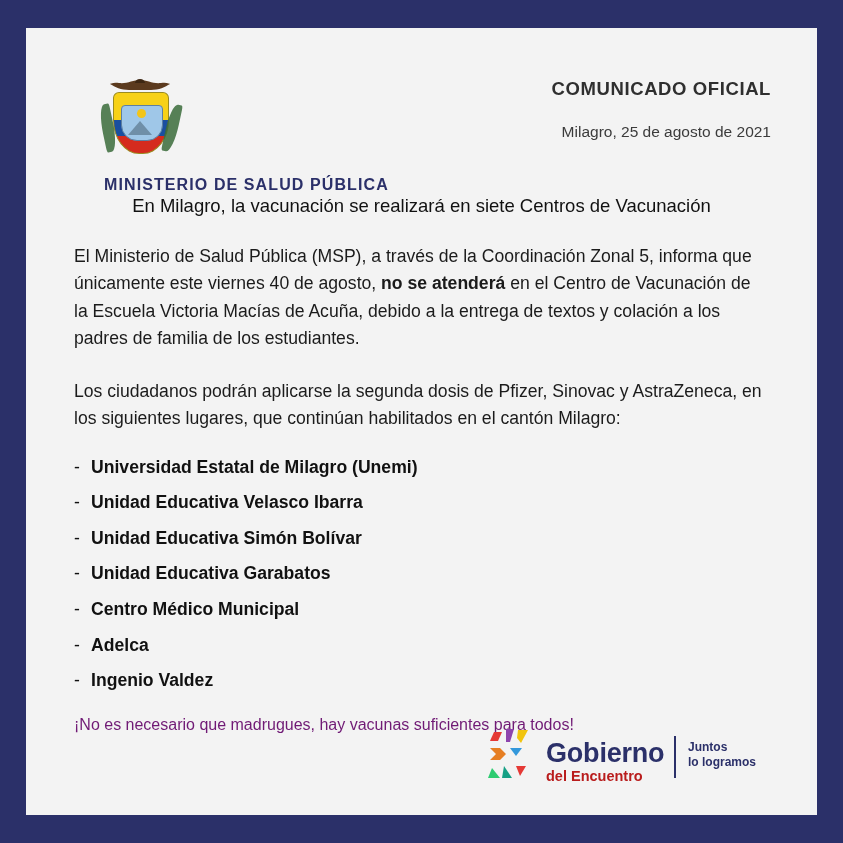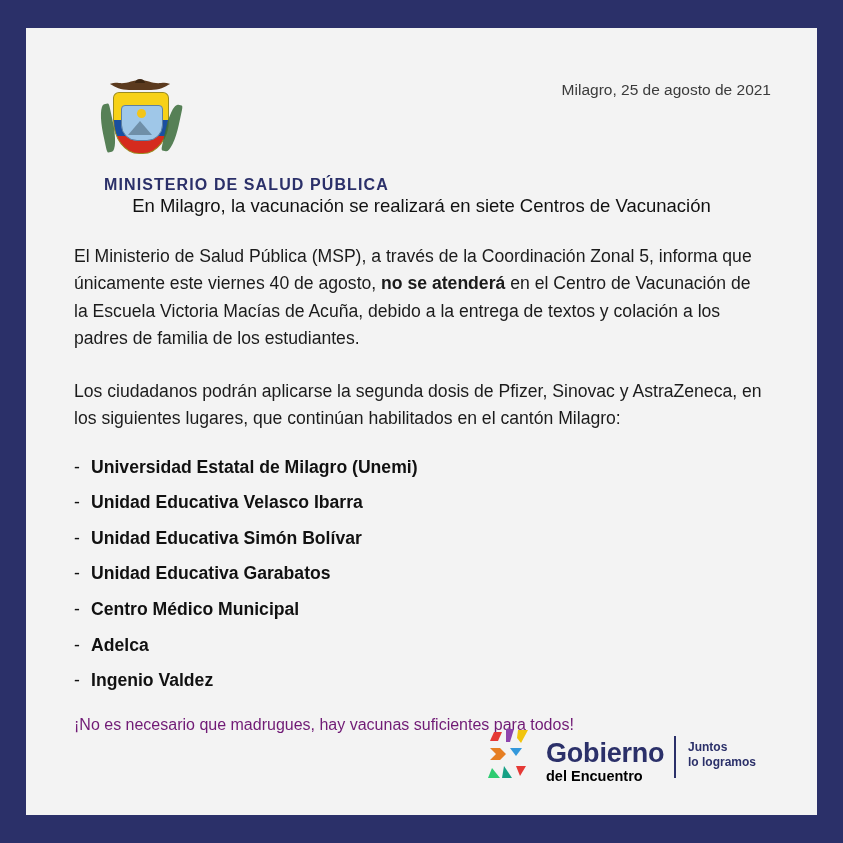--- a/index.html
+++ b/index.html
@@ -124,21 +124,21 @@
     text-align: right;
     color: #3b3b3b;
   }
   .comunicado .title {
     font-size: 18.5px;
     font-weight: 700;
     letter-spacing: .6px;
     color: #2f2f2f;
   }
   .comunicado .sub {
-    margin-top: 3px;
+    margin-top: 23px;
     font-size: 15.5px;
     color: #3b3b3b;
   }
 
   .ministerio {
     position: absolute;
     left: 78px;
     top: 148px;
     font-size: 16px;
     font-weight: 700;
@@ -215,21 +215,21 @@
   }
   .gov-text .g1 {
     font-size: 27px;
     font-weight: 700;
     color: #2b3069;
     letter-spacing: -.2px;
   }
   .gov-text .g2 {
     font-size: 14.5px;
     font-weight: 700;
-    color: #000000;
+    color: #b91c1c;
     margin-top: 2px;
   }
   .gov-div {
     position: absolute;
     left: 186px;
     top: 18px;
     width: 2px;
     height: 42px;
     background: #2b3069;
   }
@@ -269,20 +269,21 @@
               <div class="sun"></div>
               <div class="mountain"></div>
             </div>
           </div>
           <div class="laurel-l"></div>
           <div class="laurel-r"></div>
         </div>
       </div>
 
       <div class="comunicado">
+        <div class="title">COMUNICADO OFICIAL</div>
         <div class="sub">Milagro, 25 de agosto de 2021</div>
       </div>
 
       <div class="ministerio">MINISTERIO DE SALUD PÚBLICA</div>
       <div class="headline">En Milagro, la vacunación se realizará en siete Centros de Vacunación</div>
     </div>
 
     <div class="body-copy">
 
       <p class="para">

